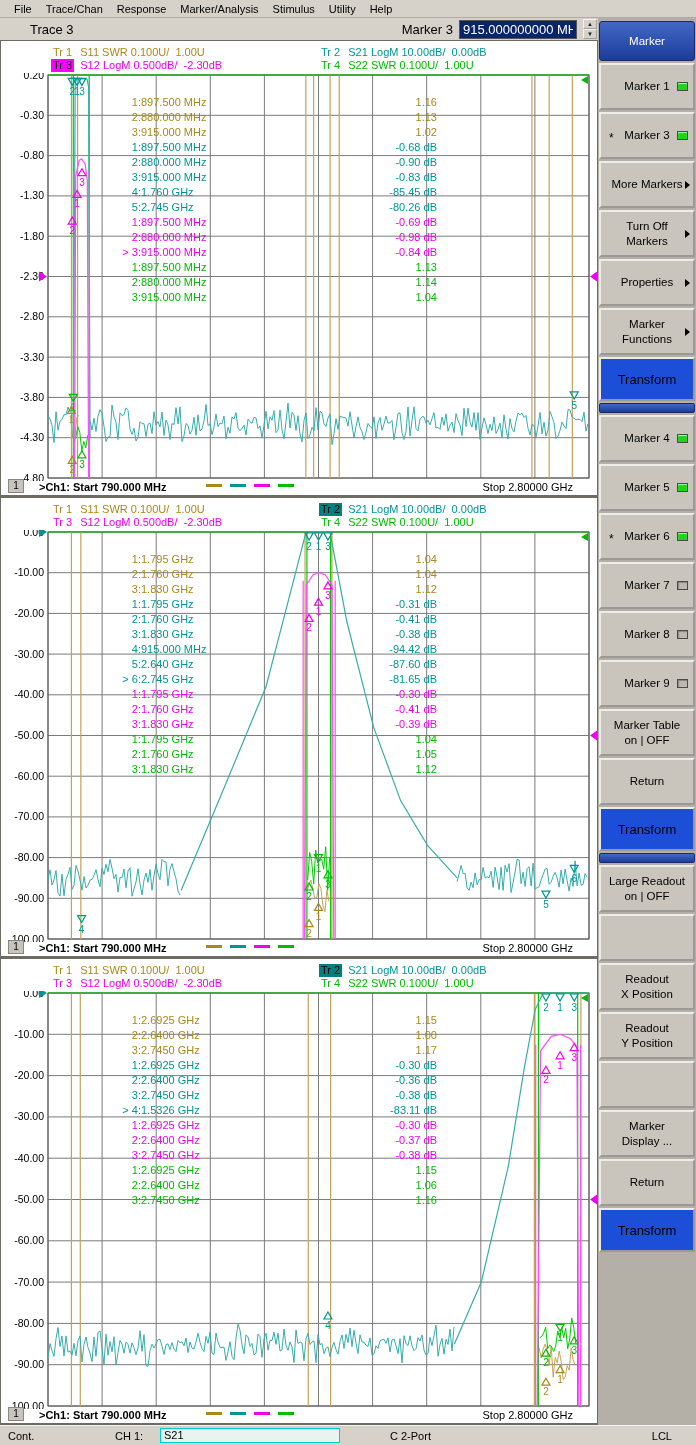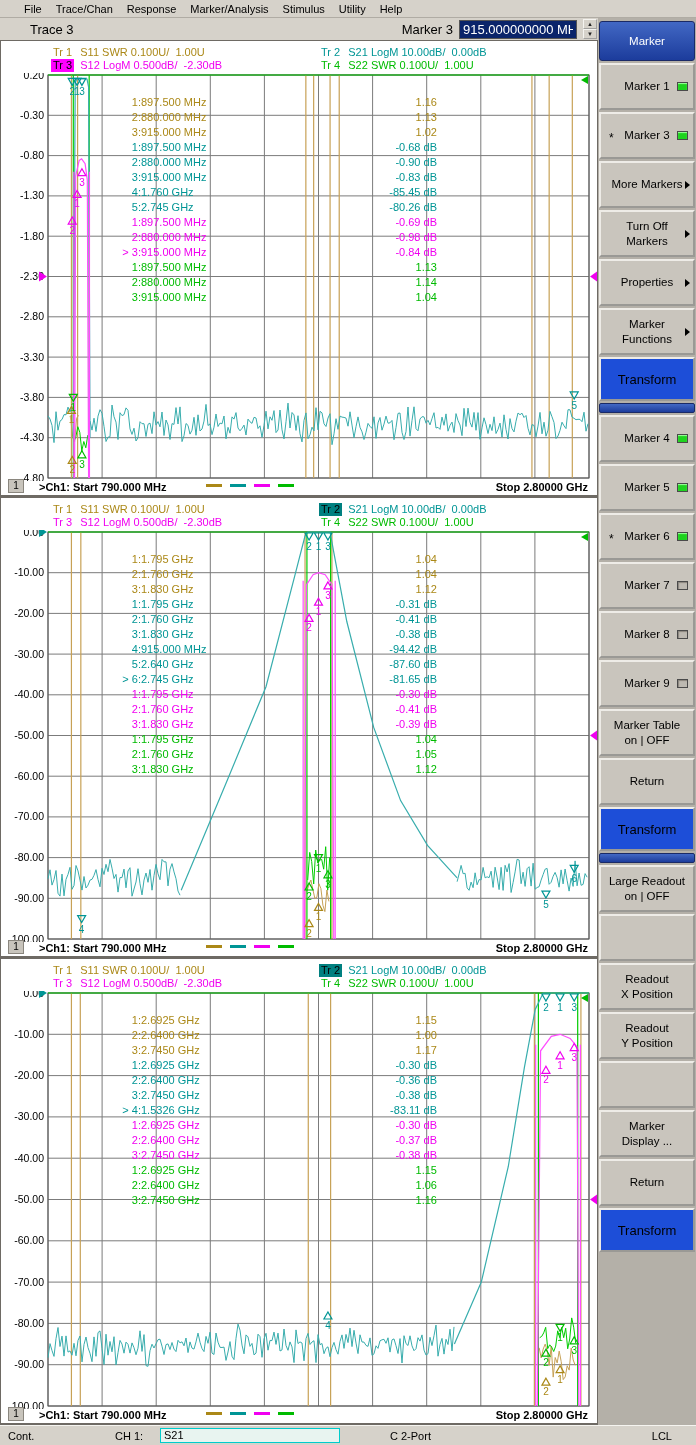--- a/index.html
+++ b/index.html
@@ -2,21 +2,21 @@
 <html><head>
 <meta charset="utf-8">
 <style>
   * { box-sizing: border-box; }
   body {
     width: 696px; height: 1445px; margin: 0; overflow: hidden;
     background: #d6d2ca; font-family: "Liberation Sans", sans-serif;
     -webkit-font-smoothing: none;
   }
   .menubar {
-    height: 18px; display: flex; align-items: center; padding-left: 18px;
+    height: 18px; display: flex; align-items: center; padding-left: 8px;
     background: #d6d2ca; border-bottom: 1px solid #b0aca4; font-size: 11px;
   }
   .menu-item { padding: 1px 8px 1px 6px; color: #000; cursor: default; }
   .content { display: flex; height: 1407px; }
   .main { width: 598px; display: flex; flex-direction: column; }
   .toolbar { height: 22px; position: relative; font-size: 13px; color:#000; }
   .trace-label { position: absolute; left: 30px; top: 4px; }
   .marker-entry { position: absolute; right: 1px; top: 1px; display: flex; align-items: center; gap: 6px; }
   .marker-input {
     width: 118px; height: 19px; background: #0a246a; color: #fff;
@@ -46,21 +46,21 @@
   .mv { width: 120px; text-align: right; }
   .pbottom { position: absolute; left: 0; bottom: 0; height: 18px; width: 100%; font-size: 11px; color:#000; }
   .chanbox {
     position: absolute; left: 7px; bottom: 2px; width: 16px; height: 14px;
     background: #c8c4bc; border: 1px solid #8a867e; text-align: center;
     font-size: 10px; line-height: 12px;
   }
   .startlbl { position: absolute; left: 38px; bottom: 2px; font-weight: bold; }
   .dashes { position: absolute; left: 205px; bottom: 8px; display: flex; gap: 8px; }
   .dash { width: 16px; height: 3px; }
-  .stoplbl { position: absolute; right: 9px; bottom: 2px; font-weight: bold; }
+  .stoplbl { position: absolute; right: 24px; bottom: 2px; font-weight: normal; }
   .sidebar { width: 98px; background: #b4b0a8; display: flex; flex-direction: column; padding-top: 2px; }
   .sk-title {
     height: 40px; margin: 1px; border-radius: 3px; border: 1px solid #1a2a66;
     background: linear-gradient(#4268c4, #1c3c9c); color: #fff;
     display: flex; align-items: center; justify-content: center; font-size: 11.5px;
   }
   .sk-strip { height: 10px; margin: 1px; border-radius: 2px; border: 1px solid #1a2a66;
     background: linear-gradient(#4268c4, #1c3c9c); }
   .sk-btn {
     position: relative; height: 47px; margin: 1px; flex: none;

